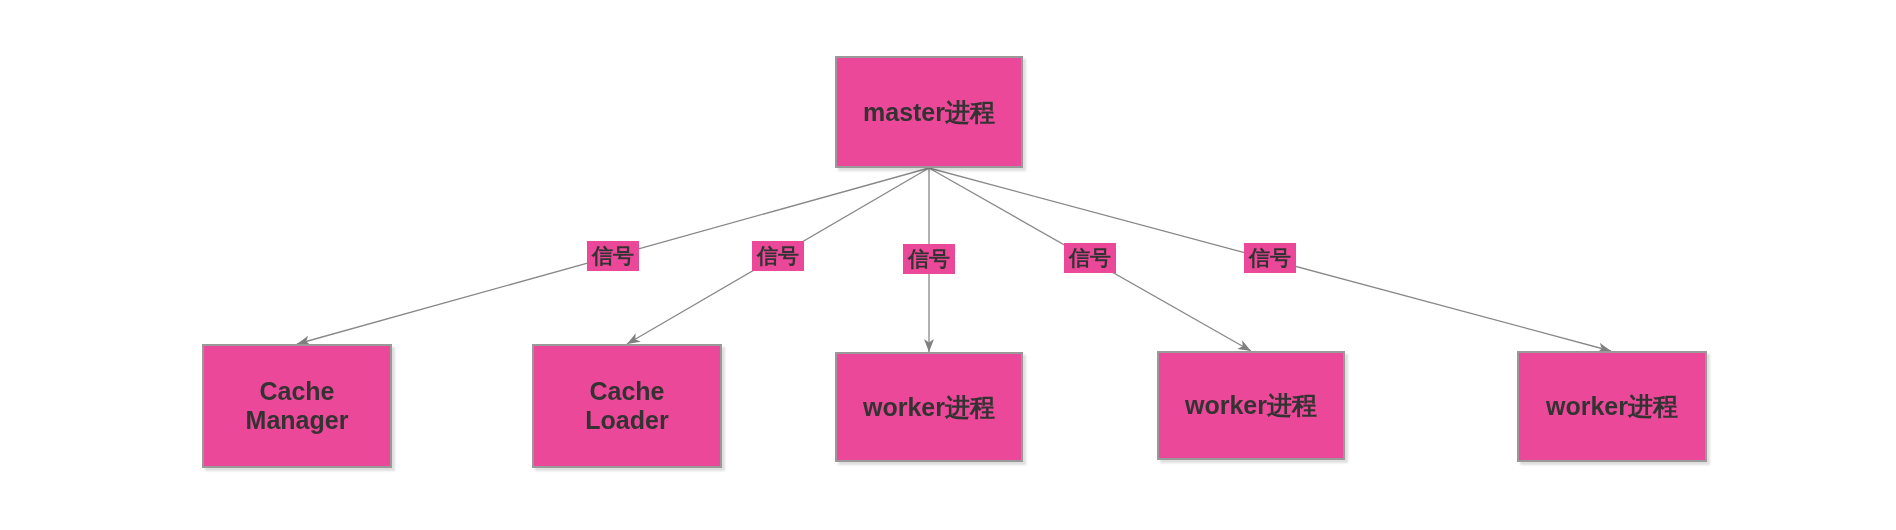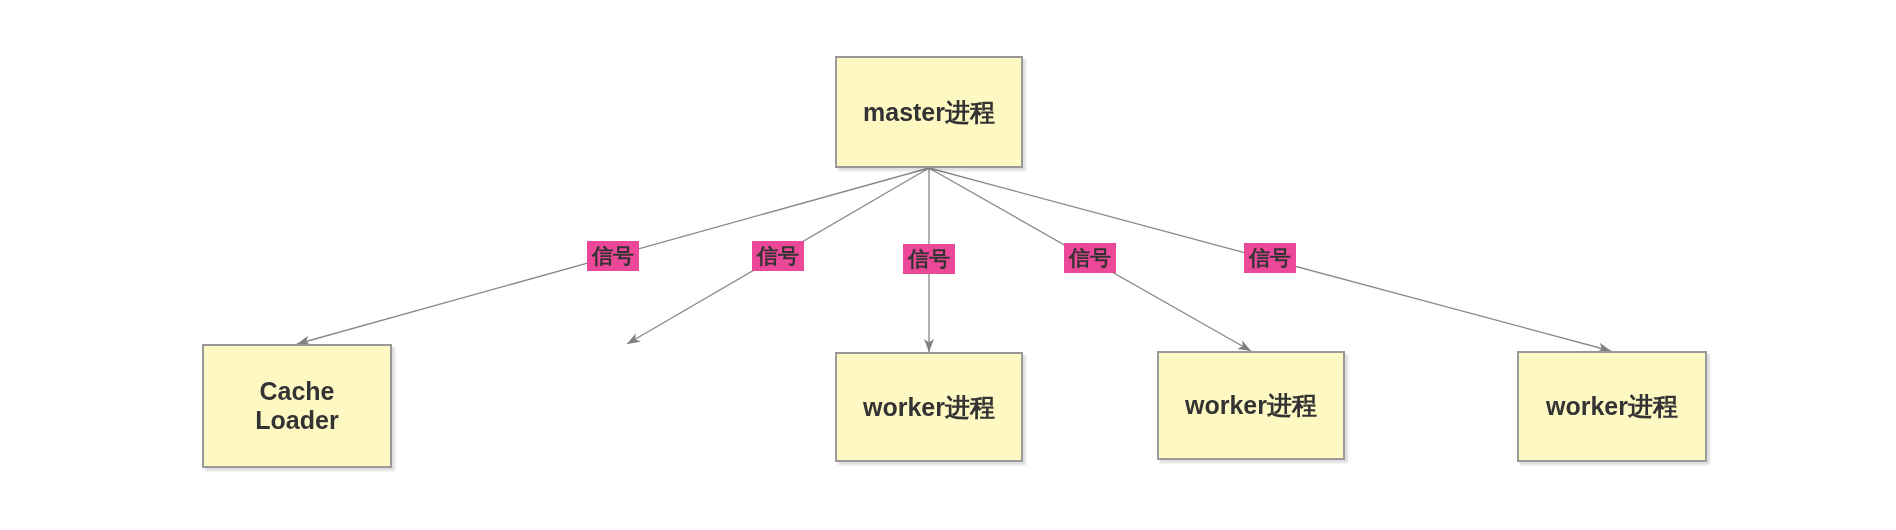--- a/index.html
+++ b/index.html
@@ -17,21 +17,21 @@
   }
   .edges-svg {
     position: absolute;
     left: 0; top: 0;
     width: 1896px;
     height: 530px;
     pointer-events: none;
   }
   .node {
     position: absolute;
-    background: #fef9c3;
+    background: #ec4899;
     border: 2px solid #999999;
     box-sizing: border-box;
     box-shadow: 3px 3px 2px rgba(0,0,0,0.13);
     display: flex;
     align-items: center;
     justify-content: center;
     text-align: center;
     color: #333333;
     font-size: 25px;
     font-weight: 600;
@@ -86,23 +86,26 @@
     <span class="label">master进程</span>
   </div>
 
   <span class="edge-label edge-label-1">信号</span>
   <span class="edge-label edge-label-2">信号</span>
   <span class="edge-label edge-label-3">信号</span>
   <span class="edge-label edge-label-4">信号</span>
   <span class="edge-label edge-label-5">信号</span>
 
   <div class="node node-cm wrap-narrow">
+    <span class="label">Cache Manager</span>
+  </div>
+
+  <div class="node node-cl wrap-narrow">
     <span class="label">Cache Loader</span>
   </div>
-
 
   <div class="node node-w1">
     <span class="label">worker进程</span>
   </div>
 
   <div class="node node-w2">
     <span class="label">worker进程</span>
   </div>
 
   <div class="node node-w3">

